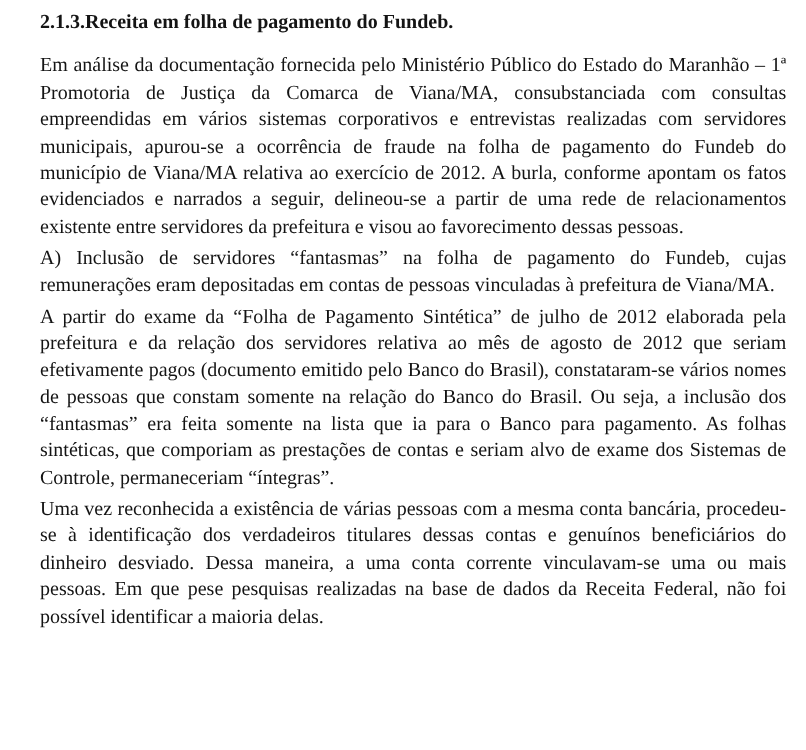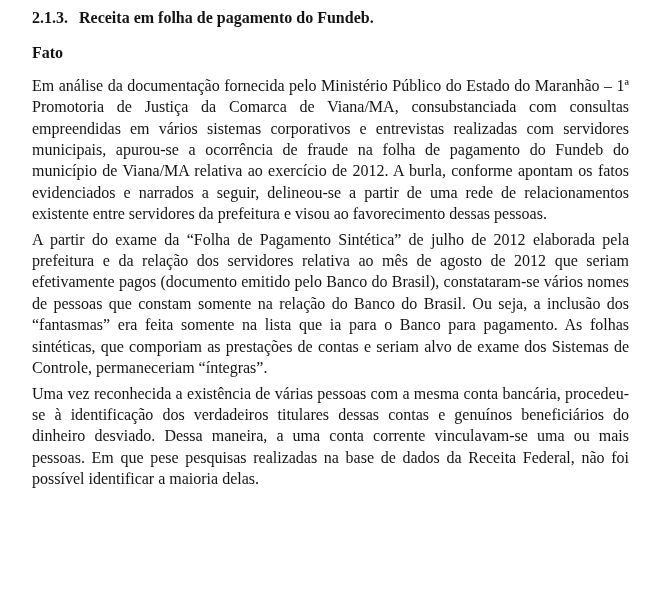--- a/index.html
+++ b/index.html
@@ -24,21 +24,20 @@
     line-height: 21.4px;
   }
   .heading {
     margin: 0 0 14px 0;
     font-size: 16px;
     font-weight: bold;
     line-height: 21.4px;
   }
   .heading .heading-num {
     display: inline-block;
-    margin-right: 11px;
   }
   .subheading {
     margin: 0 0 11px 0;
     font-size: 16px;
     font-weight: bold;
     line-height: 21.4px;
   }
   .para {
     margin: 0 0 4px 0;
     text-align: justify;
@@ -47,23 +46,23 @@
 </style>
 </head>
 <body>
 
 <div class="page">
 
   <h1 class="heading">
     <span class="heading-num">2.1.3.</span><span>Receita em folha de pagamento do Fundeb.</span>
   </h1>
 
-  <h2 class="subheading">Fato</h2>
 
   <p class="para">Em análise da documentação fornecida pelo Ministério Público do Estado do Maranhão – 1ª Promotoria de Justiça da Comarca de Viana/MA, consubstanciada com consultas empreendidas em vários sistemas corporativos e entrevistas realizadas com servidores municipais, apurou-se a ocorrência de fraude na folha de pagamento do Fundeb do município de Viana/MA relativa ao exercício de 2012. A burla, conforme apontam os fatos evidenciados e narrados a seguir, delineou-se a partir de uma rede de relacionamentos existente entre servidores da prefeitura e visou ao favorecimento dessas pessoas.</p>
 
+  <p class="para">A) Inclusão de servidores “fantasmas” na folha de pagamento do Fundeb, cujas remunerações eram depositadas em contas de pessoas vinculadas à prefeitura de Viana/MA.</p>
 
   <p class="para">A partir do exame da “Folha de Pagamento Sintética” de julho de 2012 elaborada pela prefeitura e da relação dos servidores relativa ao mês de agosto de 2012 que seriam efetivamente pagos (documento emitido pelo Banco do Brasil), constataram-se vários nomes de pessoas que constam somente na relação do Banco do Brasil. Ou seja, a inclusão dos “fantasmas” era feita somente na lista que ia para o Banco para pagamento. As folhas sintéticas, que comporiam as prestações de contas e seriam alvo de exame dos Sistemas de Controle, permaneceriam “íntegras”.</p>
 
   <p class="para">Uma vez reconhecida a existência de várias pessoas com a mesma conta bancária, procedeu-se à identificação dos verdadeiros titulares dessas contas e genuínos beneficiários do dinheiro desviado. Dessa maneira, a uma conta corrente vinculavam-se uma ou mais pessoas. Em que pese pesquisas realizadas na base de dados da Receita Federal, não foi possível identificar a maioria delas.</p>
 
 
 </div>
 
 </body></html>

